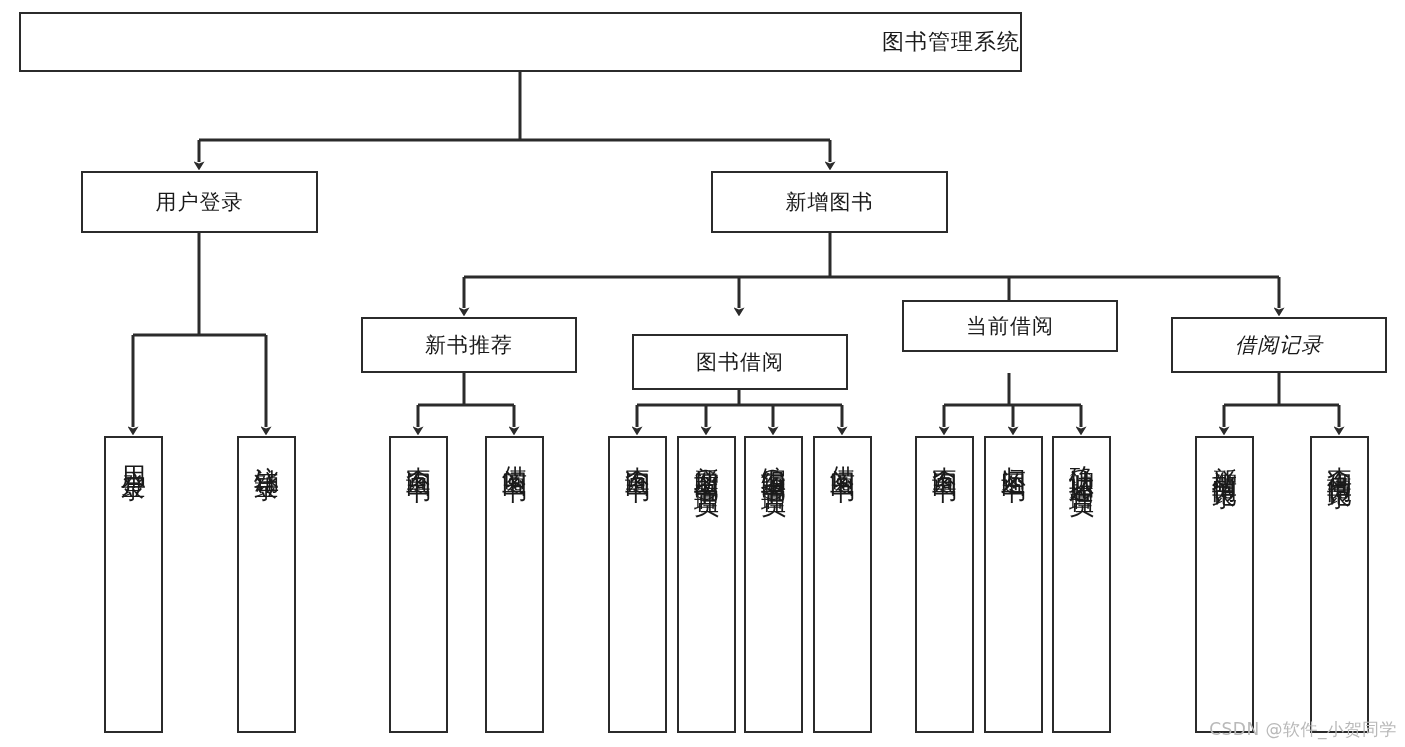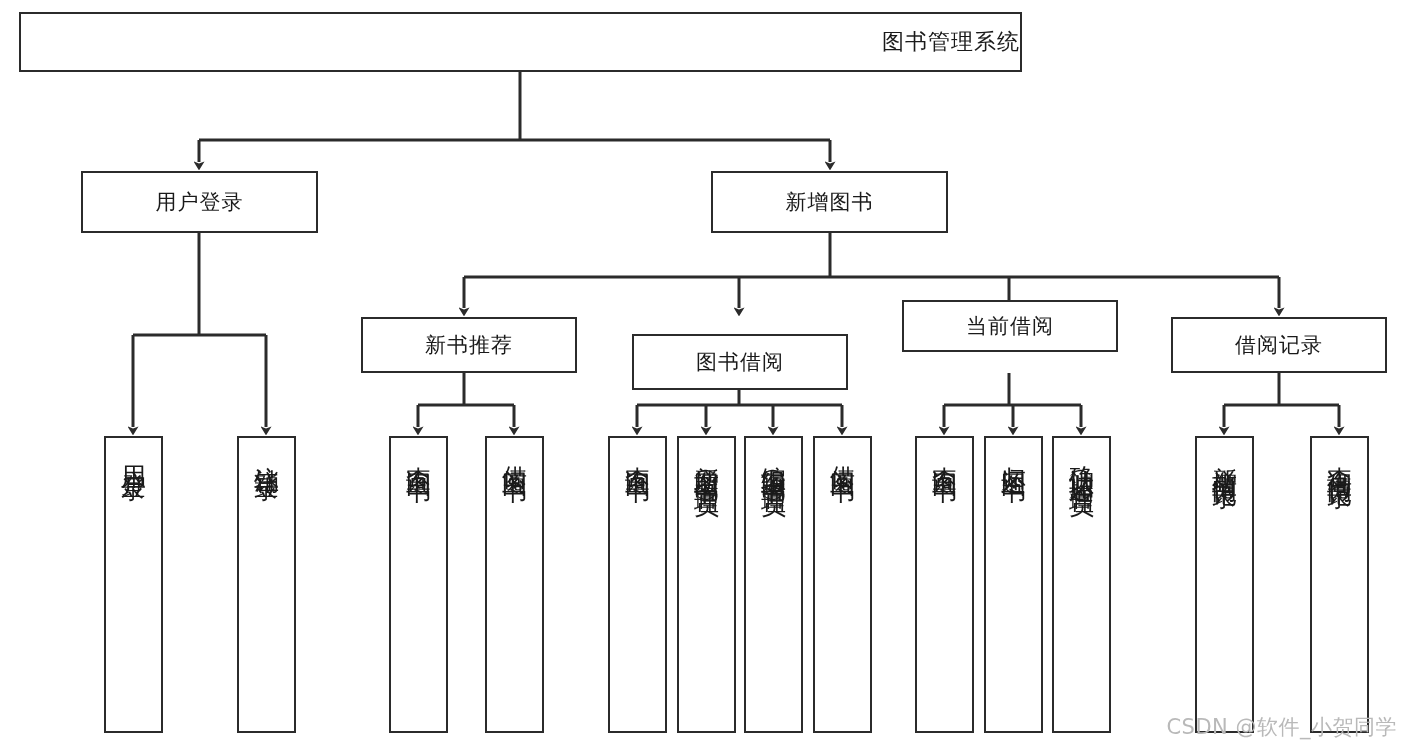--- a/index.html
+++ b/index.html
@@ -61,21 +61,21 @@
     text-orientation: upright;
     font-size: 25px;
     line-height: 1.0;
     letter-spacing: 4px;
     white-space: nowrap;
   }
   #watermark {
     position: absolute;
     right: 8px;
     bottom: 6px;
-    font-size: 21px;
+    font-size: 17px;
     color: #b9b9b9;
     letter-spacing: 0.5px;
     z-index: 5;
     white-space: nowrap;
   }
 </style>
 </head>
 <body>
 
 <div id="canvas">
@@ -150,21 +150,21 @@
   </div>
 
   <div class="node h" style="left:632px; top:317px; width:216px; height:56px;margin-top:17px;">
     <span class="lbl">图书借阅</span>
   </div>
 
   <div class="node h" style="left:902px; top:300px; width:216px; height:52px;">
     <span class="lbl">当前借阅</span>
   </div>
 
-  <div class="node h" style="left:1171px; top:317px; width:216px; height:56px;">
+  <div class="node h" style="left:1171px; top:317px; width:216px; height:56px;font-style:italic;">
     <span class="lbl">借阅记录</span>
   </div>
 
   <div class="node v" style="left:104px; top:436px; width:59px; height:297px;">
     <span class="lbl">用户登录</span>
   </div>
 
   <div class="node v" style="left:237px; top:436px; width:59px; height:297px;">
     <span class="lbl">注销登录</span>
   </div>

